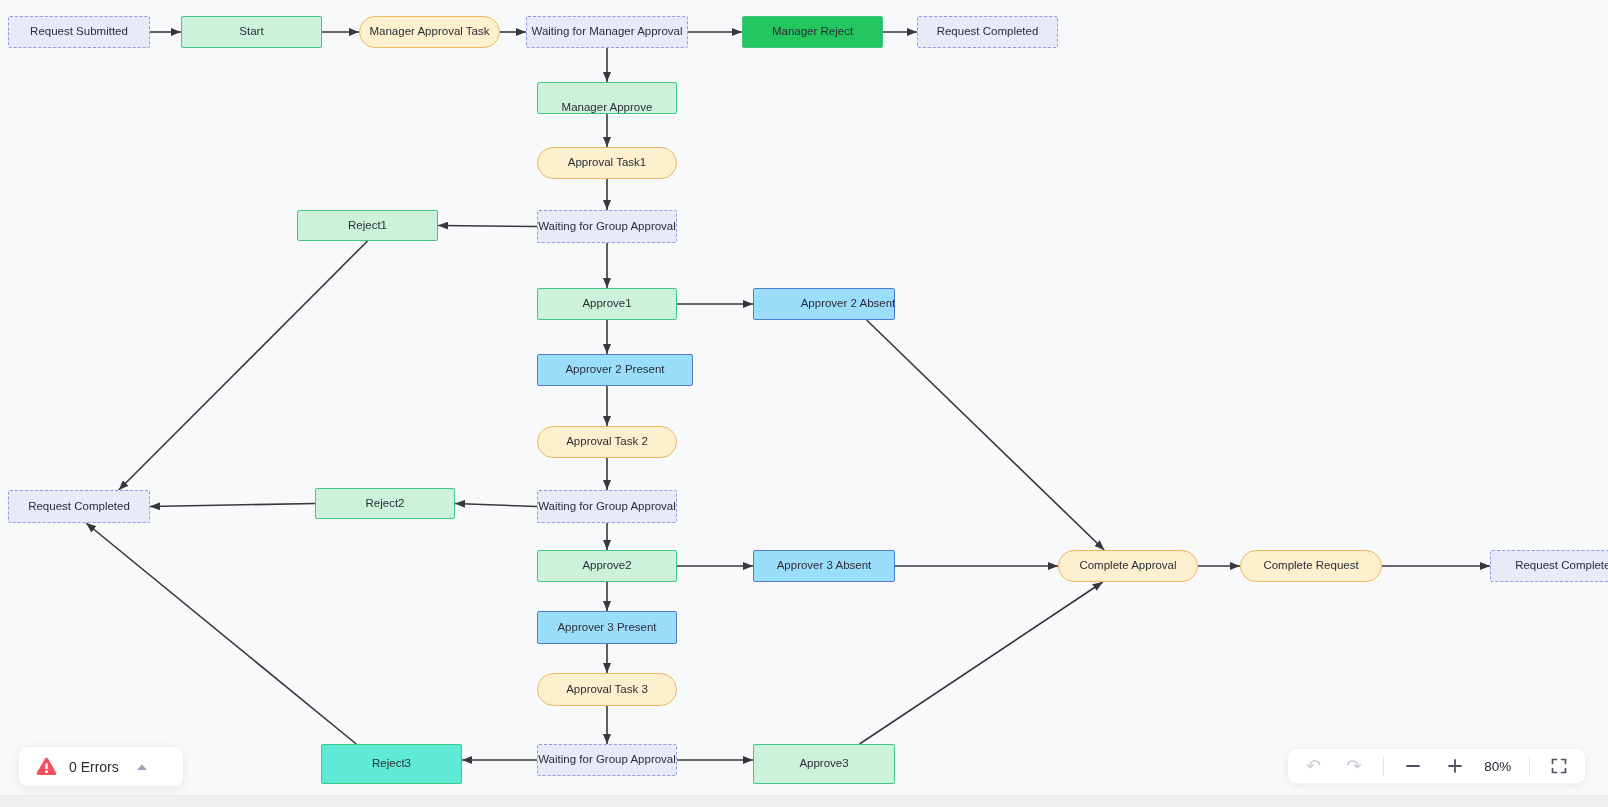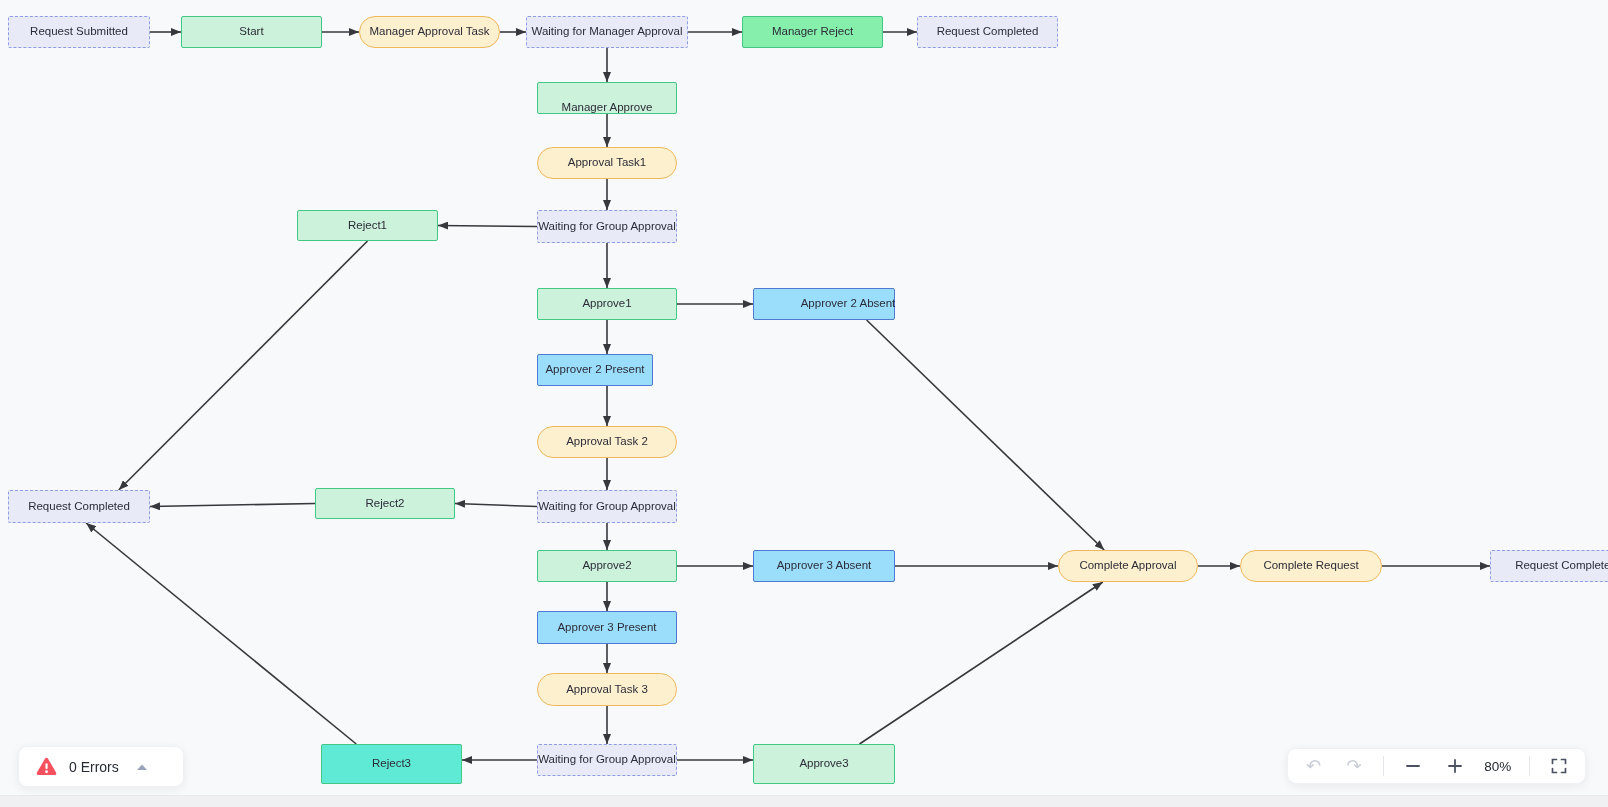--- a/index.html
+++ b/index.html
@@ -91,21 +91,21 @@
     </div>
     <div class="node node--action" style="left: 181px; top: 16px; width: 141px; height: 32px; background: rgb(204, 242, 219); border: 1.5px solid rgb(67, 199, 132);">
       <span class="node-label">Start</span>
     </div>
     <div class="node node--task" style="left: 359px; top: 16px; width: 141px; height: 32px; background: rgb(252, 240, 207); border: 1.5px solid rgb(240, 184, 94); border-radius: 16px;">
       <span class="node-label">Manager Approval Task</span>
     </div>
     <div class="node node--state" style="left: 526px; top: 16px; width: 162px; height: 32px; background: rgb(232, 234, 248); border: 1.5px dashed rgb(143, 156, 228);">
       <span class="node-label">Waiting for Manager Approval</span>
     </div>
-    <div class="node node--action" style="left: 742px; top: 16px; width: 141px; height: 32px; background: #86efac; border: 1.5px solid rgb(67, 199, 132);">
+    <div class="node node--action" style="left: 742px; top: 16px; width: 141px; height: 32px; background: #22c55e; border: 1.5px solid rgb(67, 199, 132);">
       <span class="node-label">Manager Reject</span>
     </div>
     <div class="node node--state" style="left: 917px; top: 16px; width: 141px; height: 32px; background: rgb(232, 234, 248); border: 1.5px dashed rgb(143, 156, 228);">
       <span class="node-label">Request Completed</span>
     </div>
     <div class="node node--action" style="left: 537px; top: 82px; width: 140px; height: 32px; background: rgb(204, 242, 219); border: 1.5px solid rgb(67, 199, 132); align-items: flex-end;">
       <span class="node-label">Manager Approve</span>
     </div>
     <div class="node node--task" style="left: 537px; top: 147px; width: 140px; height: 32px; background: rgb(252, 240, 207); border: 1.5px solid rgb(240, 184, 94); border-radius: 16px;">
       <span class="node-label">Approval Task1</span>
@@ -115,21 +115,21 @@
     </div>
     <div class="node node--action" style="left: 297px; top: 210px; width: 141px; height: 31px; background: rgb(204, 242, 219); border: 1.5px solid rgb(67, 199, 132);">
       <span class="node-label">Reject1</span>
     </div>
     <div class="node node--action" style="left: 537px; top: 288px; width: 140px; height: 32px; background: rgb(204, 242, 219); border: 1.5px solid rgb(67, 199, 132);">
       <span class="node-label">Approve1</span>
     </div>
     <div class="node node--condition" style="left: 753px; top: 288px; width: 142px; height: 32px; background: rgb(155, 222, 251); border: 1.5px solid rgb(78, 122, 209); padding-left: 48px;">
       <span class="node-label">Approver 2 Absent</span>
     </div>
-    <div class="node node--condition" style="left: 537px; top: 354px; width: 116px; height: 32px; background: rgb(155, 222, 251); border: 1.5px solid rgb(78, 122, 209);">
+    <div class="node node--condition" style="left: 537px; top: 354px; width: 156px; height: 32px; background: rgb(155, 222, 251); border: 1.5px solid rgb(78, 122, 209);">
       <span class="node-label">Approver 2 Present</span>
     </div>
     <div class="node node--task" style="left: 537px; top: 426px; width: 140px; height: 32px; background: rgb(252, 240, 207); border: 1.5px solid rgb(240, 184, 94); border-radius: 16px;">
       <span class="node-label">Approval Task 2</span>
     </div>
     <div class="node node--state" style="left: 537px; top: 490px; width: 140px; height: 33px; background: rgb(232, 234, 248); border: 1.5px dashed rgb(143, 156, 228);">
       <span class="node-label">Waiting for Group Approval</span>
     </div>
     <div class="node node--action" style="left: 315px; top: 488px; width: 140px; height: 31px; background: rgb(204, 242, 219); border: 1.5px solid rgb(67, 199, 132);">
       <span class="node-label">Reject2</span>

